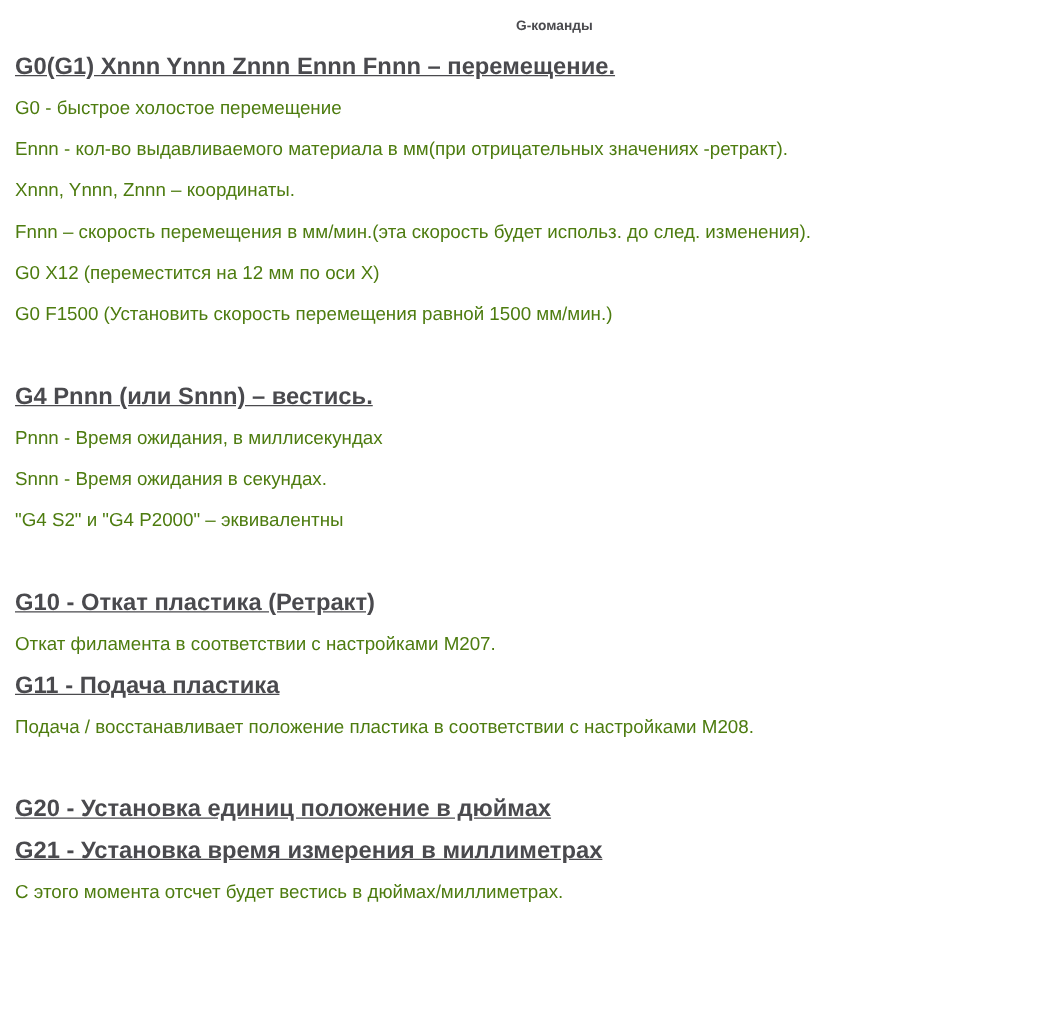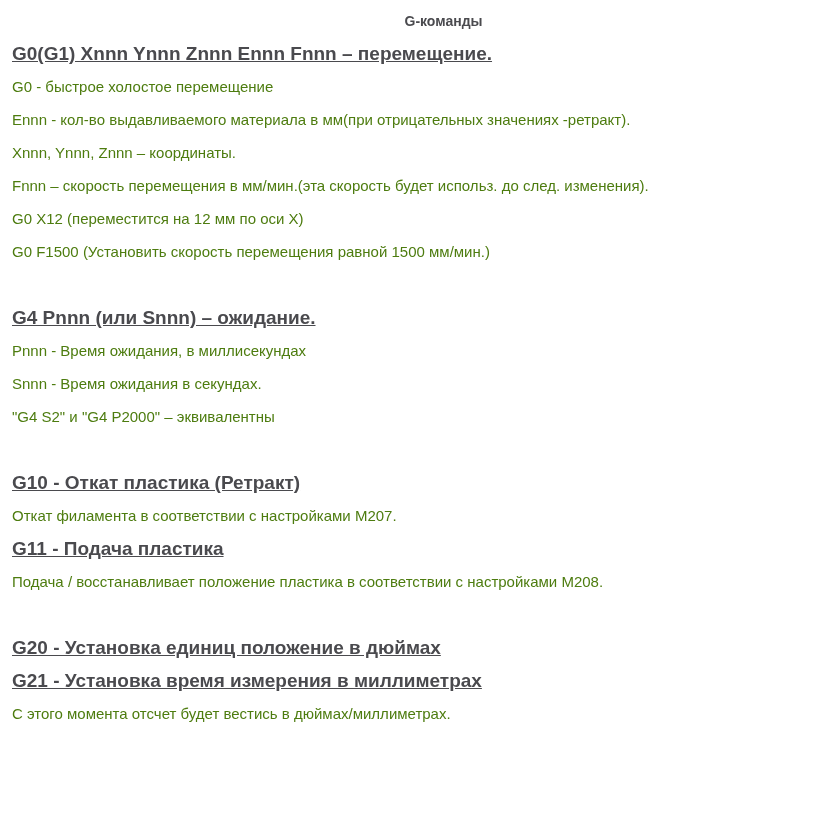--- a/index.html
+++ b/index.html
@@ -16,21 +16,21 @@
   .doc {
     padding: 8px 11px 0 12px;
     color: #5e5e62;
     font-size: 15px;
   }
   .doc-title {
     text-align: center;
     margin: 0 0 7px 50px;
     font-weight: bold;
     color: #4a4a4e;
-    font-size: 14px;
+    font-size: 11px;
     line-height: 26px;
   }
   h2.heading {
     font-size: 19px;
     font-weight: bold;
     color: #4a4a4e;
     text-decoration: underline;
     margin: 0 0 7px 0;
     line-height: 26px;
   }
@@ -53,21 +53,21 @@
   <h2 class="heading">G0(G1) Xnnn Ynnn Znnn Ennn Fnnn – перемещение.</h2>
   <p class="line">G0 - быстрое холостое перемещение</p>
   <p class="line">Ennn - кол-во выдавливаемого материала в мм(при отрицательных значениях -ретракт).</p>
   <p class="line">Xnnn, Ynnn, Znnn – координаты.</p>
   <p class="line">Fnnn – скорость перемещения в мм/мин.(эта скорость будет использ. до след. изменения).</p>
   <p class="line">G0 X12 (переместится на 12 мм по оси X)</p>
   <p class="line">G0 F1500 (Установить скорость перемещения равной 1500 мм/мин.)</p>
 
   <div class="section-gap"></div>
 
-  <h2 class="heading">G4 Pnnn (или Snnn) – ожидание.</h2>
+  <h2 class="heading">G4 Pnnn (или Snnn) – вестись.</h2>
   <p class="line">Pnnn - Время ожидания, в миллисекундах</p>
   <p class="line">Snnn - Время ожидания в секундах.</p>
   <p class="line">"G4 S2" и "G4 P2000" – эквивалентны</p>
 
   <div class="section-gap"></div>
 
   <h2 class="heading">G10 - Откат пластика (Ретракт)</h2>
   <p class="line">Откат филамента в соответствии с настройками M207.</p>
 
   <h2 class="heading">G11 - Подача пластика</h2>

